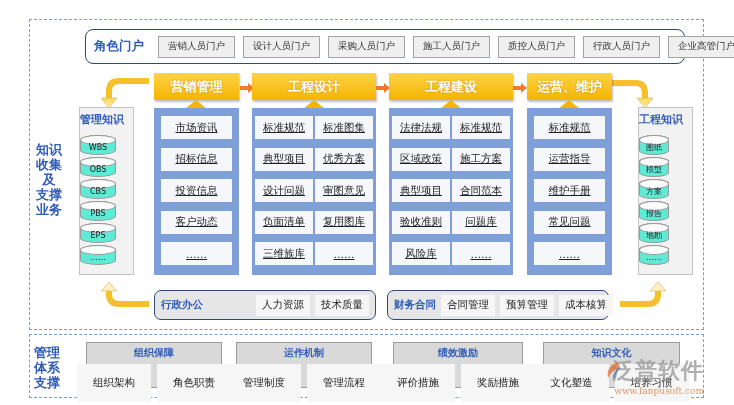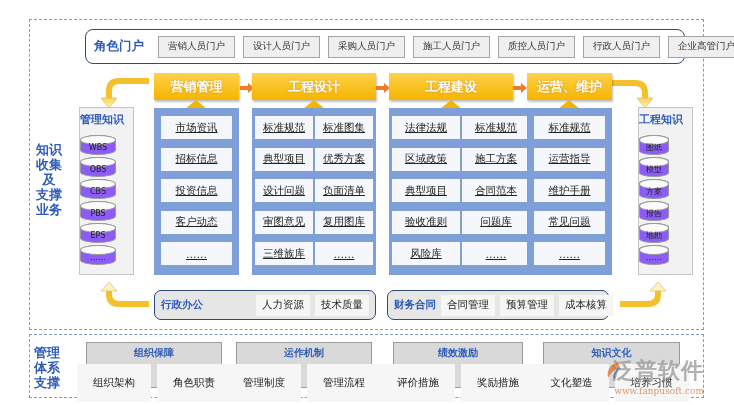--- a/index.html
+++ b/index.html
@@ -52,21 +52,21 @@
   .flow-arrow {
     width: 14px; height: 10px;
   }
   .knowledge-col {
     border: 1px solid #c4c4c4; background: #f2f2f2; width: 55px;
     display: flex; flex-direction: column; align-items: flex-start; padding-top: 4px;
   }
   .k-title { color: #2f5cb8; font-weight: bold; font-size: 11px; margin-bottom: 8px; white-space: nowrap; }
   .cyl {
     width: 36px; height: 20px; border: 1px solid #999; border-radius: 18px / 5px;
-    background: #8b5cf6; margin-bottom: 2px; position: relative;
+    background: #5eead4; margin-bottom: 2px; position: relative;
     display: flex; align-items: center; justify-content: center; font-size: 8px; color: #222;
   }
   .cyl::before {
     content: ""; position: absolute; left: -1px; right: -1px; top: -1px; height: 8px;
     border: 1px solid #999; border-radius: 50%; background: #fbfbfb;
   }
   .cyl span { position: relative; top: 2px; }
   .bar-pill {
     border: 1.5px solid #2e4a7a; border-radius: 7px; background: #e6e6e6; height: 30px;
     display: flex; align-items: center; padding: 12px 6px; gap: 5px;
@@ -201,34 +201,34 @@
 </svg>
 
 <div class="abs stage-head" style="left:252px; top:73px; width:124px;">工程设计</div>
 <div class="abs chev" style="left:303px; top:100px;"></div>
 <div class="abs stage-panel" style="left:252px; top:108px; width:124px; height:167px; grid-template-columns:1fr 1fr; gap:7px 2px; padding:8px 3px;">
   <div class="cell">标准规范</div>
   <div class="cell">标准图集</div>
   <div class="cell">典型项目</div>
   <div class="cell">优秀方案</div>
   <div class="cell">设计问题</div>
+  <div class="cell">审图意见</div>
   <div class="cell">负面清单</div>
-  <div class="cell">审图意见</div>
   <div class="cell">复用图库</div>
   <div class="cell">三维族库</div>
   <div class="cell">……</div>
 </div>
 
 <svg class="abs flow-arrow" style="left:376px; top:83px;" width="14" height="10">
   <path d="M0 3 L8 3 L8 0 L14 5 L8 10 L8 7 L0 7 Z" fill="#f07a2a"></path>
 </svg>
 
 <div class="abs stage-head" style="left:389px; top:73px; width:124px;">工程建设</div>
 <div class="abs chev" style="left:440px; top:100px;"></div>
-<div class="abs stage-panel" style="left:389px; top:108px; width:144px; height:167px; grid-template-columns:1fr 1fr; gap:7px 2px; padding:8px 3px;">
+<div class="abs stage-panel" style="left:389px; top:108px; width:124px; height:167px; grid-template-columns:1fr 1fr; gap:7px 2px; padding:8px 3px;">
   <div class="cell">法律法规</div>
   <div class="cell">标准规范</div>
   <div class="cell">区域政策</div>
   <div class="cell">施工方案</div>
   <div class="cell">典型项目</div>
   <div class="cell">合同范本</div>
   <div class="cell">验收准则</div>
   <div class="cell">问题库</div>
   <div class="cell">风险库</div>
   <div class="cell">……</div>

